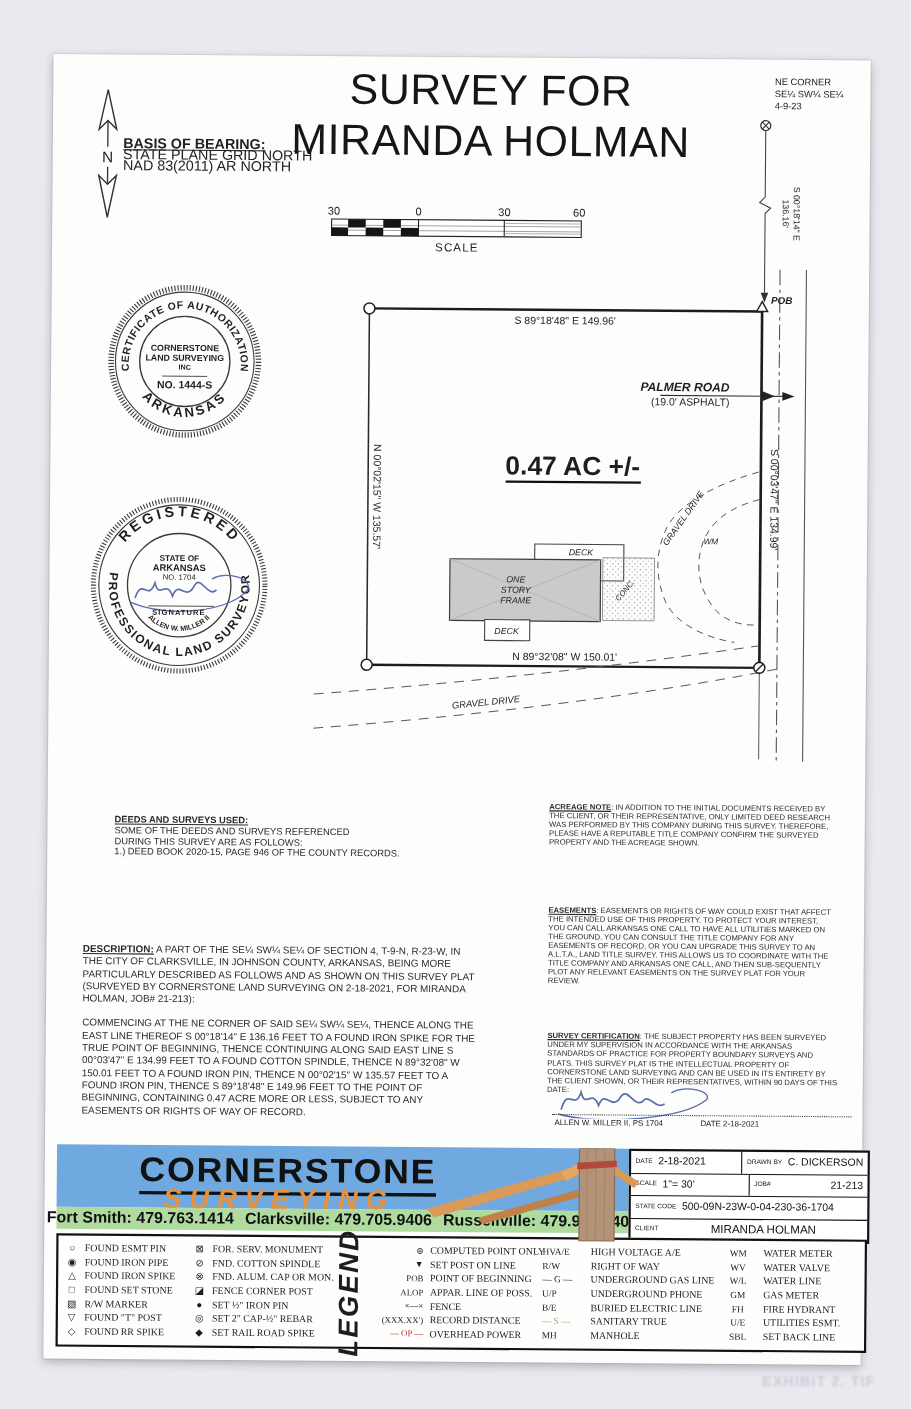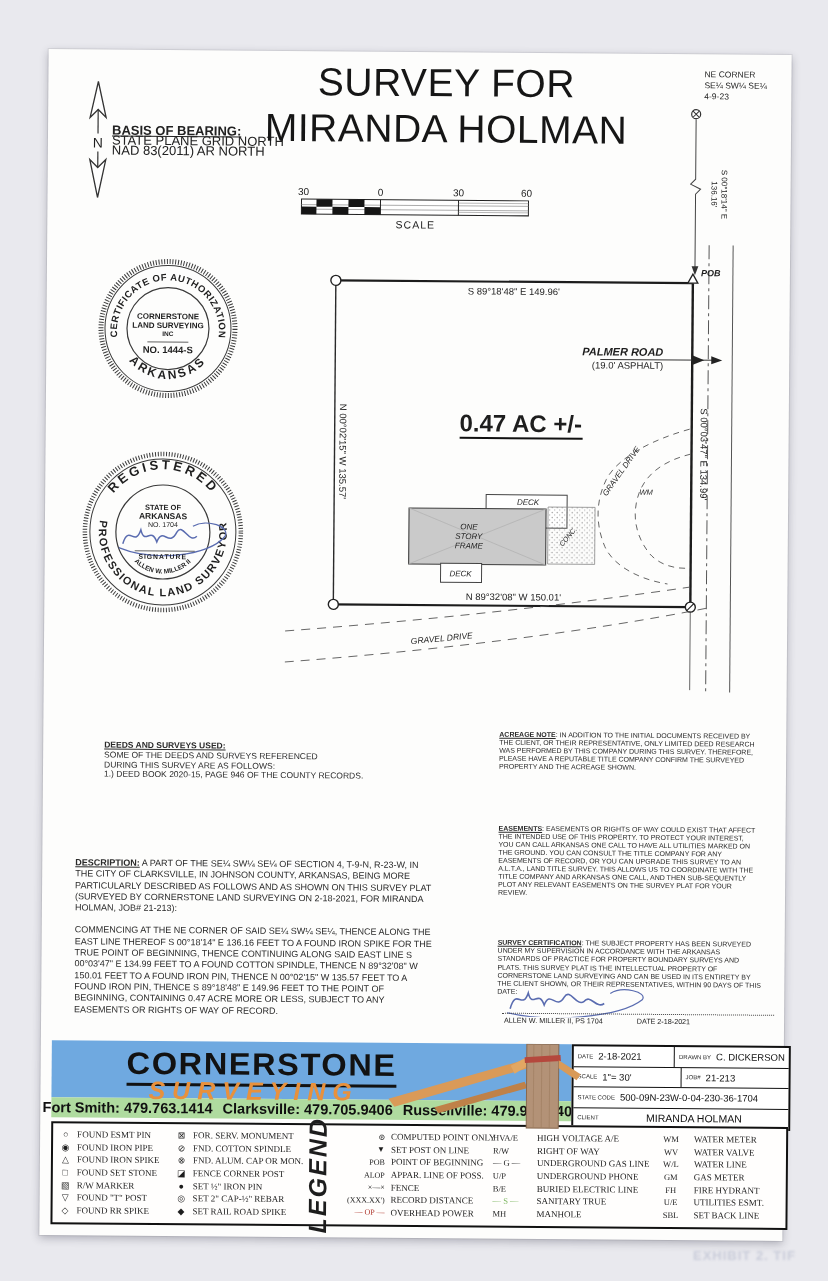--- a/index.html
+++ b/index.html
@@ -32,21 +32,21 @@
   .cs-top{left:86px;top:996px;font-size:31px;font-weight:bold;letter-spacing:1.5px;color:#121212;
           border-bottom:3px solid #121212;padding-bottom:1px;z-index:2;transform:scaleX(1.05);transform-origin:left;}
   .cs-bot{left:108px;top:1026px;font-size:25px;font-weight:bold;font-style:italic;letter-spacing:7px;color:#e8913c;z-index:2;}
   .footer-art{left:330px;top:991px;width:214px;height:86px;z-index:4;}
   
   .tblock{left:531px;top:991px;width:215px;height:81px;border:2px solid #111;background:#fff;z-index:2;
           display:flex;flex-direction:column;font-family:"Liberation Sans",sans-serif;}
   .tb-row{display:flex;flex:1;align-items:center;}
   .tb-row + .tb-row{border-top:1.5px solid #111;}
   .tb-cell{display:flex;align-items:center;height:100%;padding:0 4px;box-sizing:border-box;}
-  .tb-cell + .tb-cell{border-left:1.5px solid #111;}
+  .tb-cell + .tb-cell{border-left:1.5px solid #111;justify-content:space-between;}
   .tb-lab{font-size:6px;color:#222;margin-right:5px;white-space:nowrap;}
   .tb-val{font-size:9.5px;color:#111;white-space:nowrap;}
   .tb-grow{flex:1;}
   .tb-center{flex:1;text-align:center;}
   
   .legend{left:11px;top:1072px;width:733px;height:99px;border:2px solid #111;background:#fffefd;z-index:3;
           font-family:"Liberation Serif",serif;color:#1d1d1d;}
   .legend-title{position:absolute;left:265px;top:50px;transform:translate(-50%,-50%) rotate(-90deg);
                 font-family:"Liberation Sans",sans-serif;font-size:25px;font-weight:bold;font-style:italic;letter-spacing:2px;}
   .lg-col{position:absolute;top:5px;}

